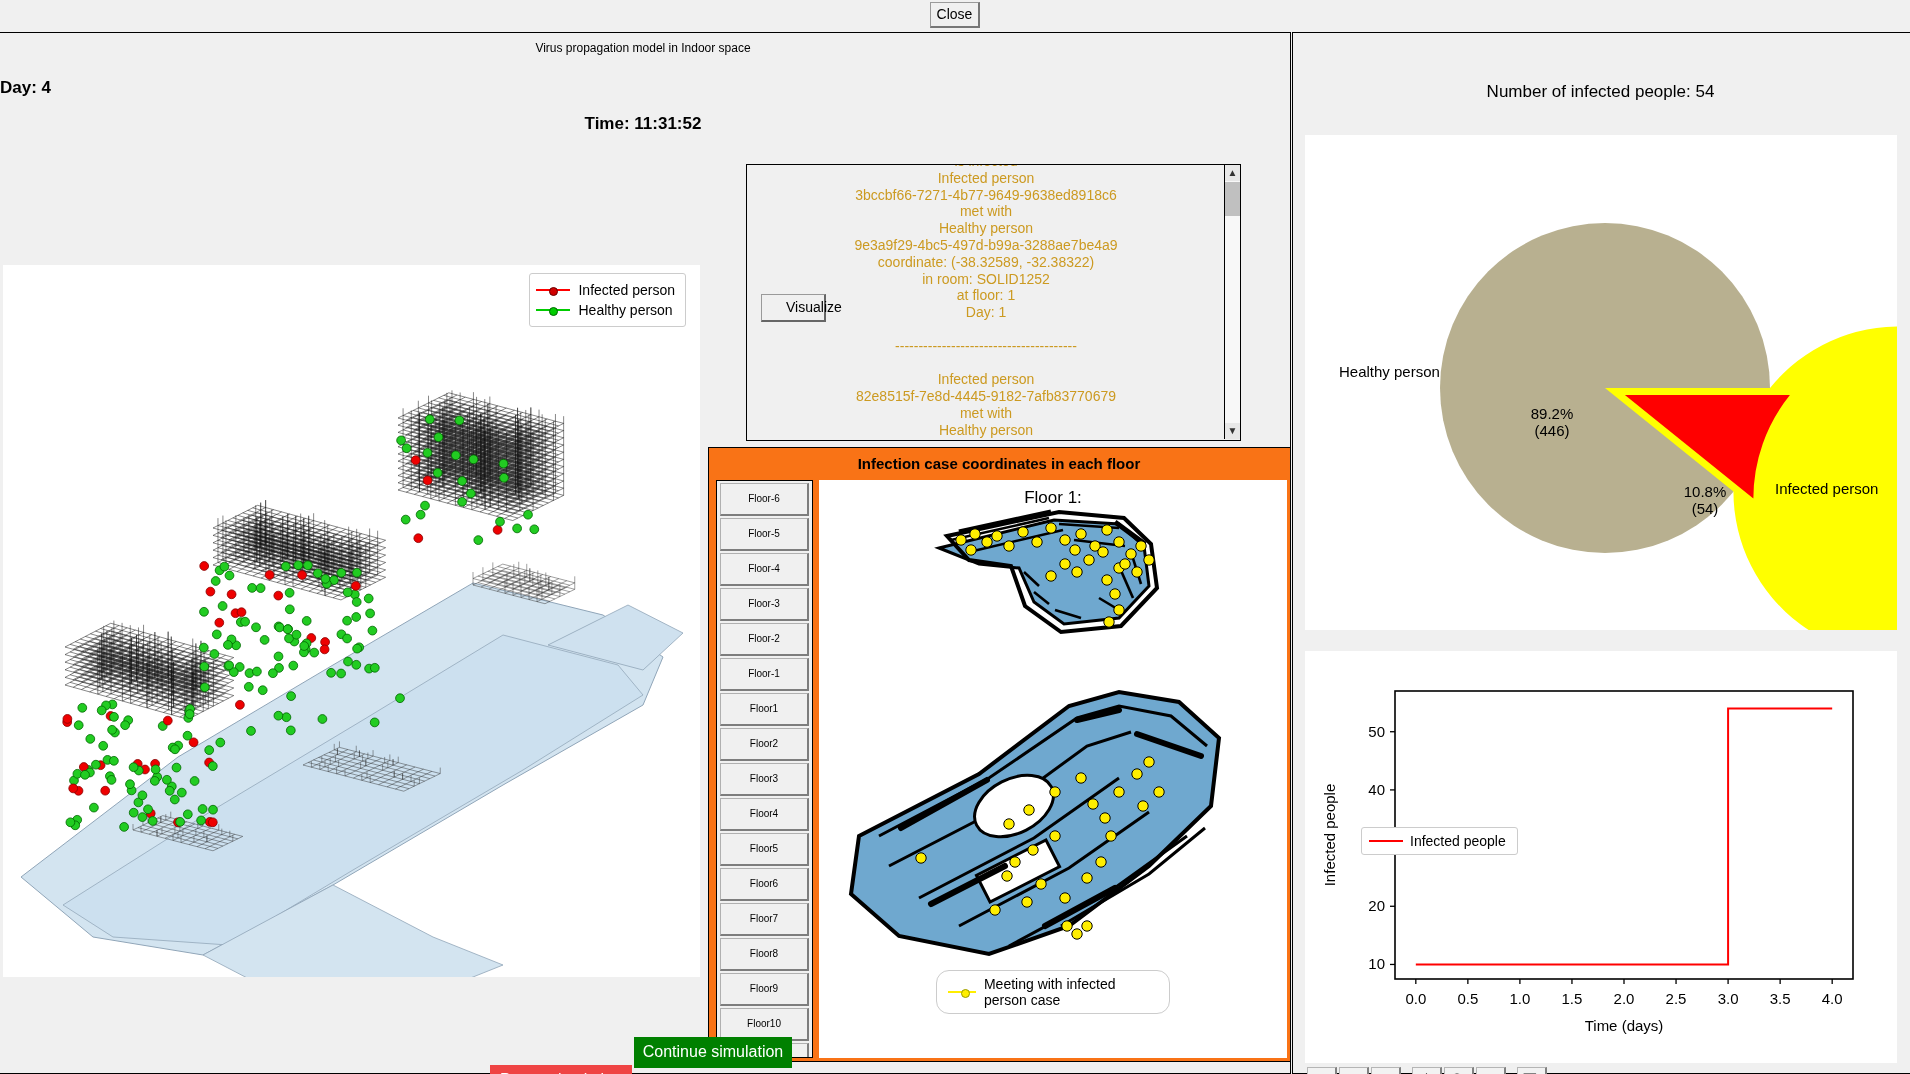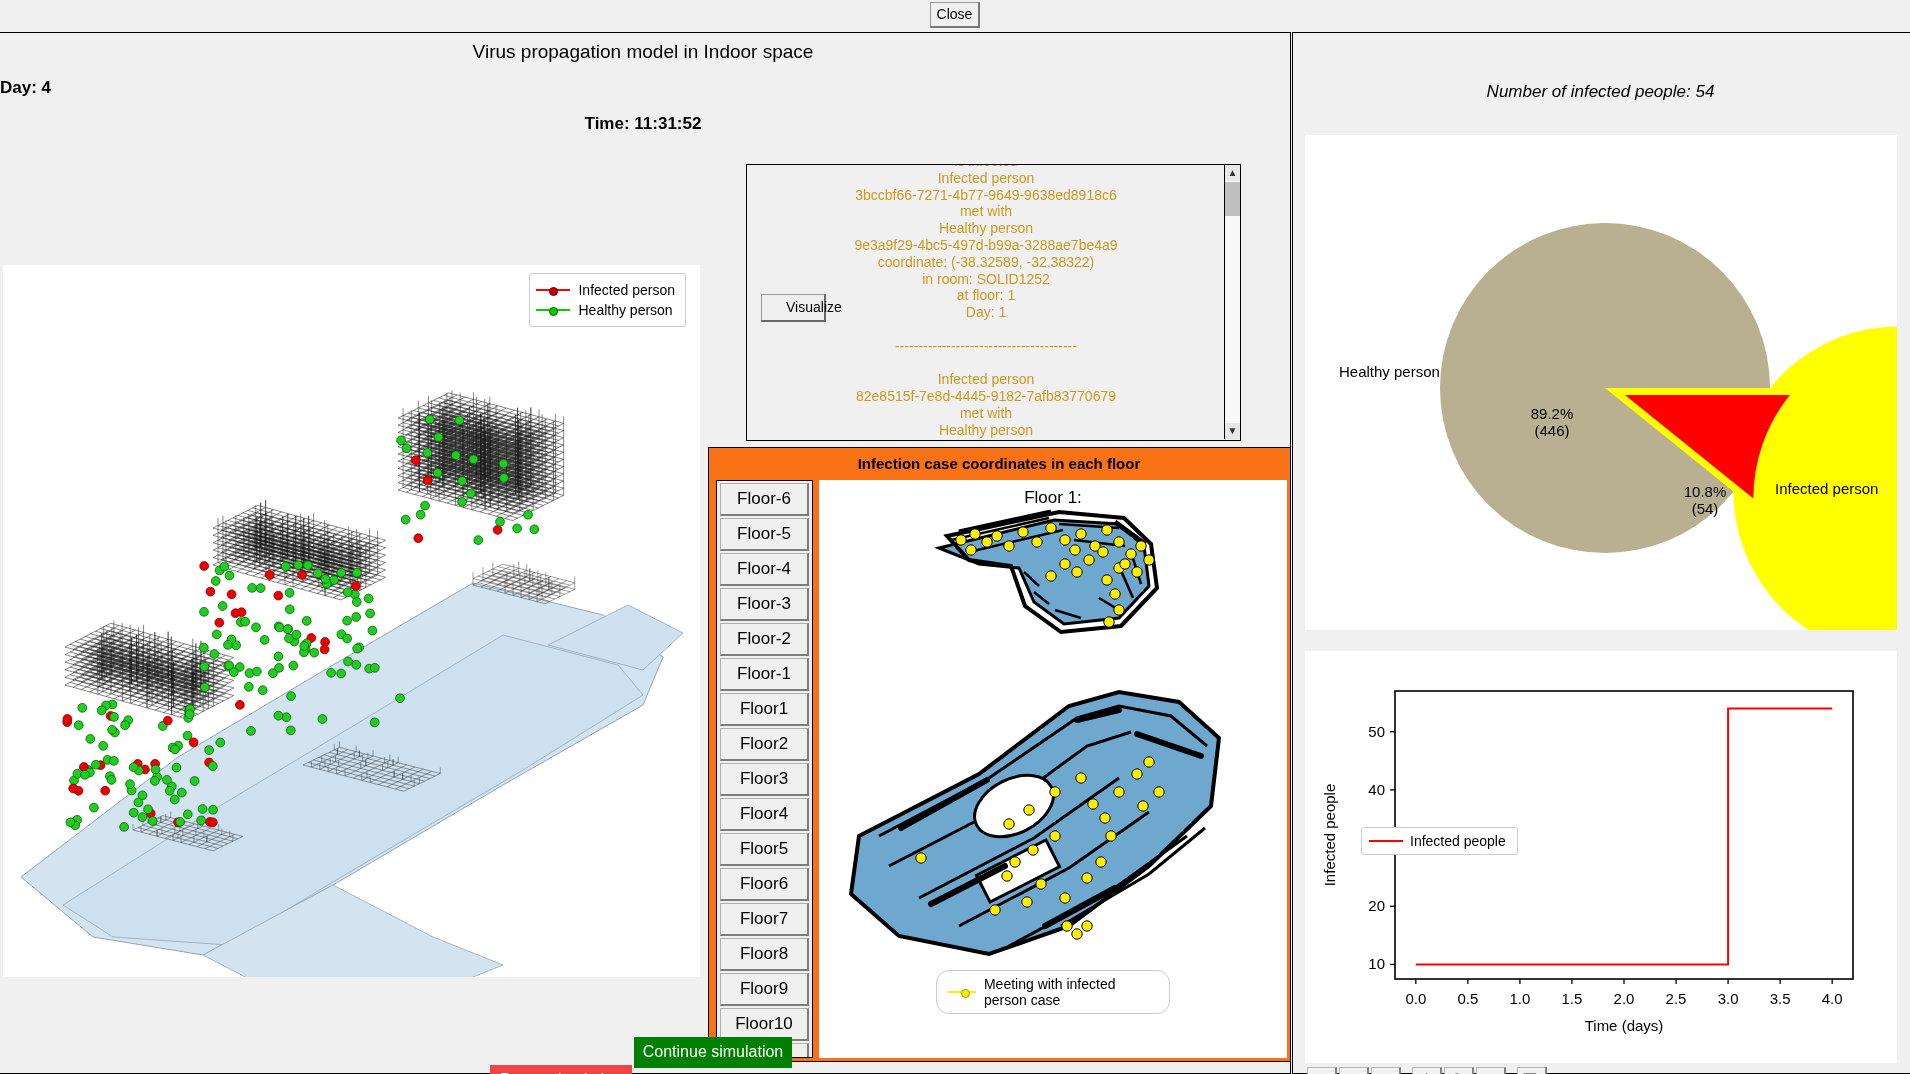--- a/index.html
+++ b/index.html
@@ -25,21 +25,21 @@
   .panel {
     position: absolute; background: #f0f0f0;
     border: 1.5px solid #000;
   }
   #left-panel  { left: 0px;    top: 32px;  width: 1291px; height: 1042px; border-left: none; }
   #right-panel { left: 1292px; top: 32px;  width: 618px;  height: 1042px; border-right: none; }
 
   
   .sim-title {
     position: absolute; left: 0; top: 8px; width: 1286px; text-align: center;
-    font-size: 19px; color: #000;
+    font-size: 12px; color: #000;
   }
   .sim-day {
     position: absolute; left: 0; top: 45px; width: 1286px; text-align: left;
     font-size: 17px; font-weight: bold; color: #000;
   }
   .sim-time {
     position: absolute; left: 0; top: 81px; width: 1286px; text-align: center;
     font-size: 17px; font-weight: bold; color: #000;
   }
 
@@ -107,21 +107,21 @@
     font-size: 15px; font-weight: bold; color: #000;
   }
   #floors-list {
     position: absolute; left: 7px; top: 32px; width: 97px; height: 578px;
     border: 1.5px solid #000; overflow: hidden; background: #f0f0f0;
   }
   .floor-btn {
     margin: 2px 3px 0 3px; height: 33px; line-height: 30px;
     background: #f0f0f0; border: 1px solid #b0b0b0;
     border-bottom: 2px solid #7d7d7d; border-right: 2px solid #7d7d7d;
-    text-align: center; font-size: 17px; cursor: pointer; color: #000;
+    text-align: center; font-size: 10px; cursor: pointer; color: #000;
   }
   #floorplan-area {
     position: absolute; left: 110px; top: 32px; width: 468px; height: 578px;
     background: #fff;
   }
   #floorplan-label {
     position: absolute; left: 0; top: 8px; width: 100%; text-align: center;
     font-size: 17px; color: #000;
   }
   #floorplan-legend {
@@ -140,21 +140,21 @@
   }
   #pause-btn { left: 490px; top: 1037px; width: 142px; background: #ef4444; margin-top: 28px; }
   #continue-btn { left: 634px; top: 1037px; width: 158px; background: #008000; }
 
   
   .stat-line {
     position: absolute; left: 0; width: 615px; text-align: center;
     font-size: 17px; color: #000;
   }
   #stat-total    { top: 8px; }
-  #stat-infected { top: 49px; font-style: italic; }
+  #stat-infected { top: 49px; }
 
   #pie-box {
     position: absolute; left: 12px; top: 102px; width: 592px; height: 495px;
     background: #fff;
   }
   #line-box {
     position: absolute; left: 12px; top: 618px; width: 592px; height: 412px;
     background: #fff;
   }
 

